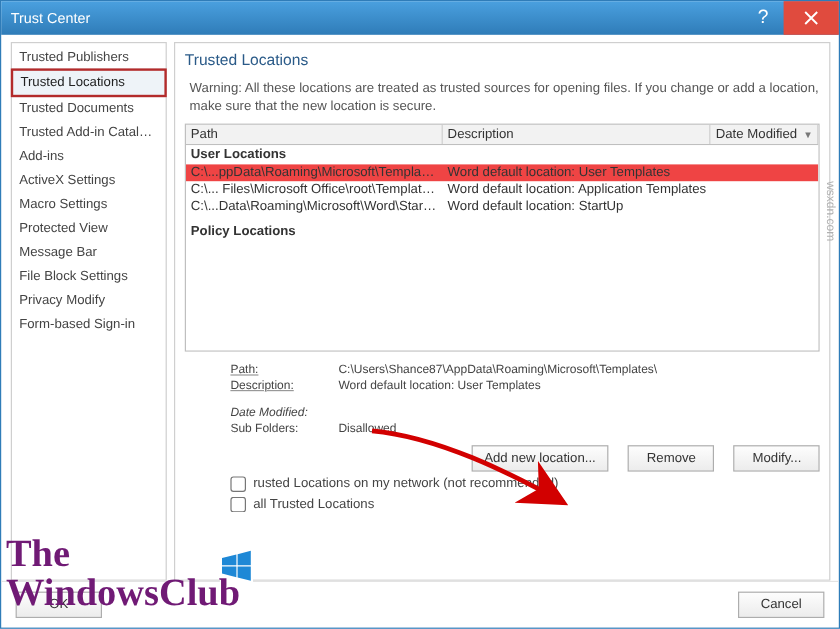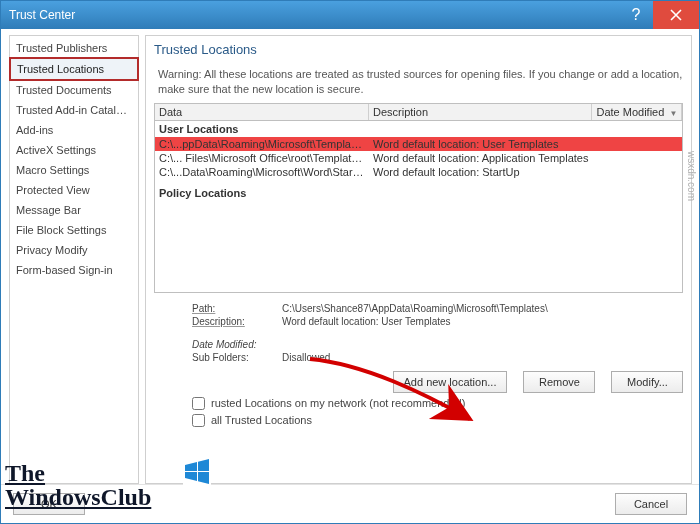--- a/index.html
+++ b/index.html
@@ -145,27 +145,26 @@
     position:absolute;
     left:304px; top:353px;
     width:180px; height:80px;
     pointer-events:none;
     z-index: 30;
   }
   
   .watermark {
     position:absolute; left:2px; bottom:10px;
     font-family: Georgia, "Times New Roman", serif;
-    font-size:24px; font-weight:700;
-    color:#0f172a;
+    font-size:32px; font-weight:700;
+    color:#701a75;
     line-height:1.0;
     z-index: 25;
     background:transparent;
     padding:4px 2px;
-    text-decoration:underline;
   }
   .logo {
     position:absolute; left:182px; bottom:38px;
     width:28px; height:28px;
     z-index: 20;
   }
   .srcflat {
     position:absolute; right:2px; top:200px;
     font-size:10px; color:#b0b0b0;
     transform: rotate(90deg);
@@ -203,21 +202,21 @@
       <div class="navitem">Privacy Modify</div>
       <div class="navitem">Form-based Sign-in</div>
     </div>
 
     <div class="content">
       <h3>Trusted Locations</h3>
       <div class="warning">Warning: All these locations are treated as trusted sources for opening files. If you change or add a location, make sure that the new location is secure.</div>
 
       <div class="table">
         <div class="thead">
-          <div class="th col-path">Data</div>
+          <div class="th col-path">Path</div>
           <div class="th col-desc">Description</div>
           <div class="th col-date">
             <span>Date Modified</span>
             <span class="sort">▼</span>
           </div>
         </div>
         <div class="tbody">
           <div class="grouphdr">User Locations</div>
 
           <div class="row selected">

